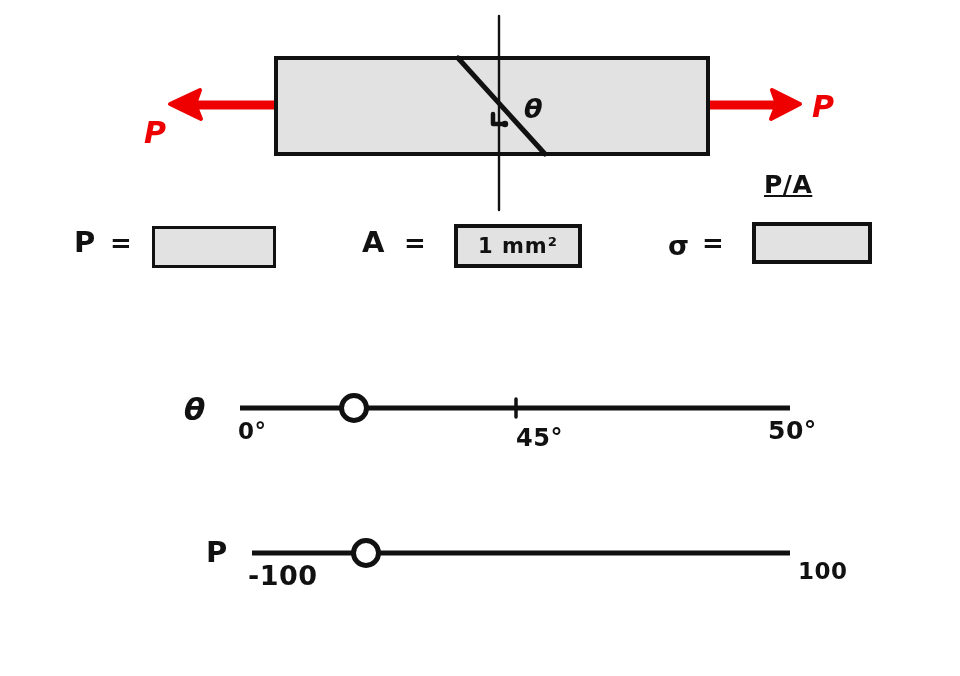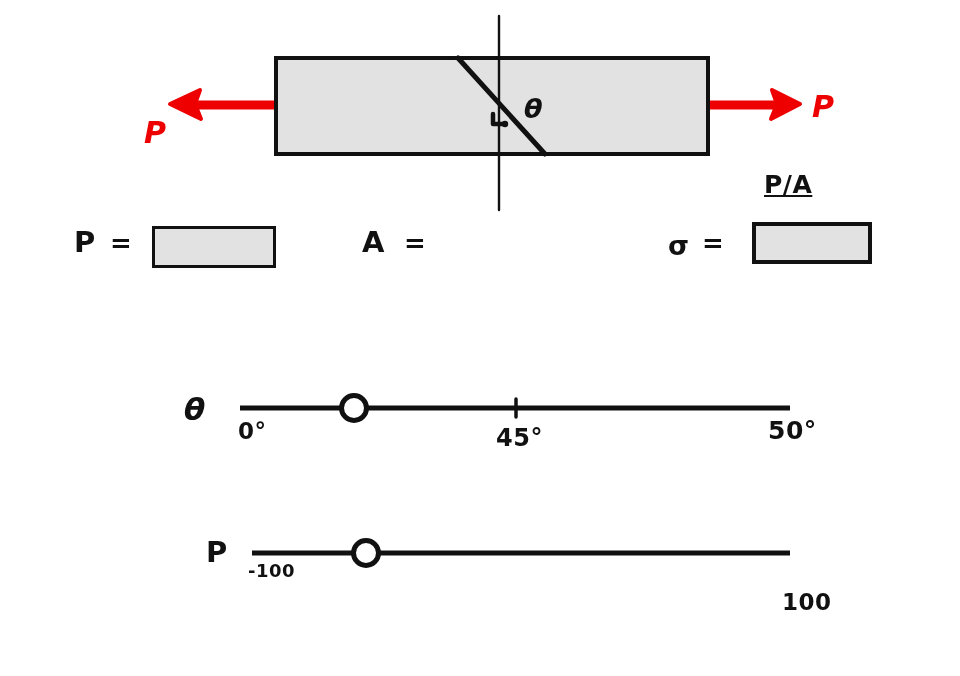--- a/index.html
+++ b/index.html
@@ -117,37 +117,38 @@
   <div class="hand red italic" style="left:812px; top:92px; font-size:30px;">P</div>
 
   <div class="hand italic" style="left:524px; top:95px; font-size:27px;">θ</div>
 
   <div class="hand" style="left:74px; top:228px; font-size:29px;">P</div>
   <div class="hand" style="left:110px; top:230px; font-size:26px;">=</div>
   <div class="valbox" style="left:152px; top:226px; width:124px; height:42px;" placeholder=""></div>
 
   <div class="hand" style="left:362px; top:228px; font-size:29px;">A</div>
   <div class="hand" style="left:404px; top:230px; font-size:26px;">=</div>
+  <div class="valbox thick" style="left:454px; top:224px; width:128px; height:44px; font-size:21px;" placeholder="">1 mm²</div>
 
   <div class="hand" style="left:668px; top:232px; font-size:27px;">σ</div>
   <div class="hand" style="left:702px; top:230px; font-size:26px;">=</div>
   <div class="hand" style="left:764px; top:172px; font-size:25px;text-decoration:underline;">P/A</div>
   <div class="valbox thick" style="left:752px; top:222px; width:120px; height:42px;" placeholder=""></div>
 
   <div class="hand italic" style="left:184px; top:394px; font-size:31px;">θ</div>
 
   <div class="knob" style="left:339px; top:393px;"></div>
 
   <div class="hand" style="left:238px; top:420px; font-size:23px;">0°</div>
 
-  <div class="hand" style="left:496px; top:426px; font-size:24px;">45°</div>
+  <div class="hand" style="left:516px; top:426px; font-size:24px;">45°</div>
 
   <div class="hand" style="left:768px; top:418px; font-size:25px;">50°</div>
 
   <div class="hand" style="left:206px; top:538px; font-size:29px;">P</div>
 
   <div class="knob" style="left:351px; top:538px;"></div>
 
-  <div class="hand" style="left:248px; top:562px; font-size:18px;">-100</div>
+  <div class="hand" style="left:248px; top:562px; font-size:27px;">-100</div>
 
-  <div class="hand" style="left:782px; top:560px; font-size:23px;margin-top:31px;">100</div>
+  <div class="hand" style="left:798px; top:560px; font-size:23px;">100</div>
 
 </div>
 
 </body></html>

